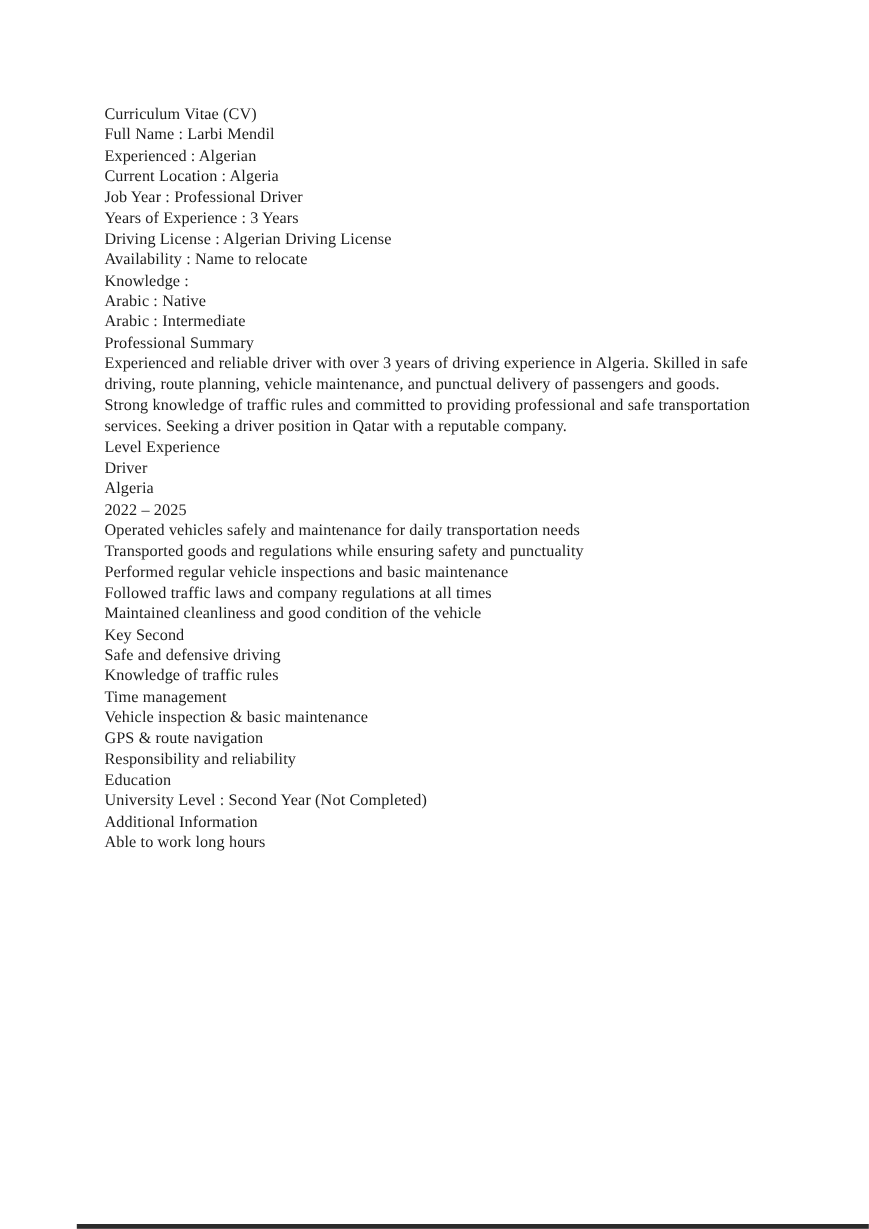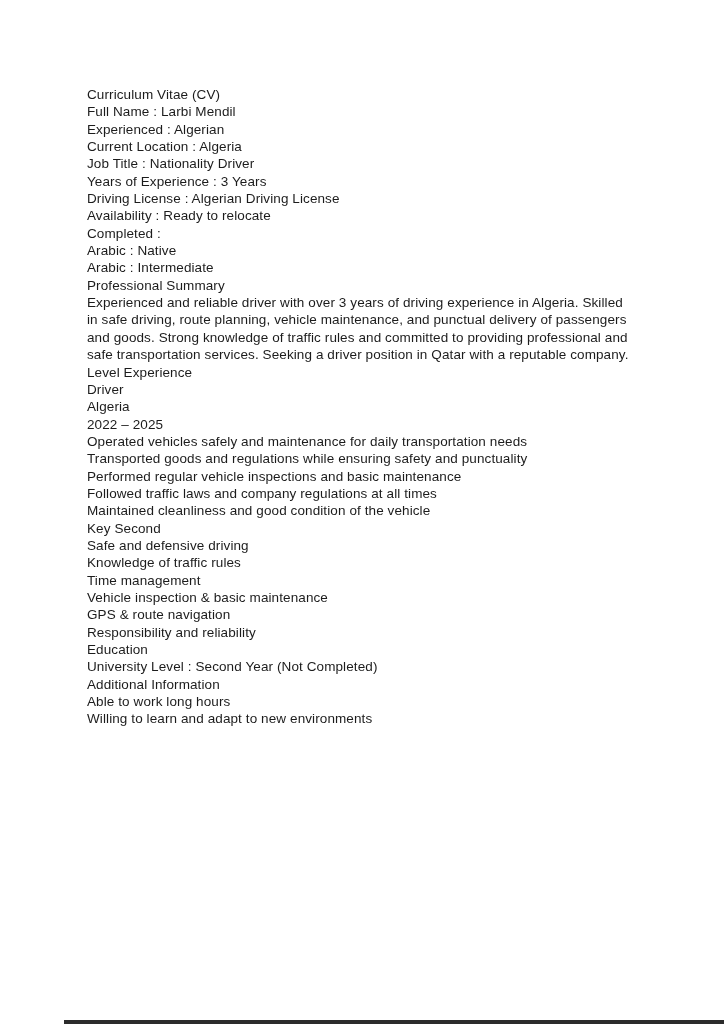--- a/index.html
+++ b/index.html
@@ -11,20 +11,21 @@
     height: 1024px;
     background: #ffffff;
     position: relative;
     overflow: hidden;
     font-family: "Liberation Sans", sans-serif;
   }
   .page {
     position: absolute;
     inset: 0;
     background: #ffffff;
+    font-family: Liberation Serif, serif;
   }
   .doc {
     position: absolute;
     left: 87px;
     top: 86px;
     width: 548px;
     font-size: 13.5px;
     line-height: 17.35px;
     color: #1c1c1c;
     letter-spacing: 0.1px;
@@ -46,27 +47,27 @@
 
 <div class="page">
   <div class="doc">
 
     <div class="line">Curriculum Vitae (CV)</div>
 
     <div>
         <div class="line">Full Name : Larbi Mendil</div>
         <div class="line">Experienced : Algerian</div>
         <div class="line">Current Location : Algeria</div>
-        <div class="line">Job Title : Nationality Driver</div>
+        <div class="line">Job Year : Professional Driver</div>
         <div class="line">Years of Experience : 3 Years</div>
         <div class="line">Driving License : Algerian Driving License</div>
-        <div class="line">Availability : Ready to relocate</div>
+        <div class="line">Availability : Name to relocate</div>
       </div>
 
-    <div class="line">Completed :</div>
+    <div class="line">Knowledge :</div>
     <div>
         <div class="line">Arabic : Native</div>
         <div class="line">Arabic : Intermediate</div>
       </div>
 
     <div class="line">Professional Summary</div>
     <div class="line">Experienced and reliable driver with over 3 years of driving experience in Algeria. Skilled in safe driving, route planning, vehicle maintenance, and punctual delivery of passengers and goods. Strong knowledge of traffic rules and committed to providing professional and safe transportation services. Seeking a driver position in Qatar with a reputable company.</div>
 
     <div class="line">Level Experience</div>
     <div class="line">Driver</div>
@@ -89,19 +90,18 @@
         <div class="line">GPS &amp; route navigation</div>
         <div class="line">Responsibility and reliability</div>
       </div>
 
     <div class="line">Education</div>
     <div class="line">University Level : Second Year (Not Completed)</div>
 
     <div class="line">Additional Information</div>
     <div>
         <div class="line">Able to work long hours</div>
-        <div class="line">Willing to learn and adapt to new environments</div>
       </div>
 
   </div>
 
   <div class="bottom-bar"></div>
 </div>
 
 </body></html>

